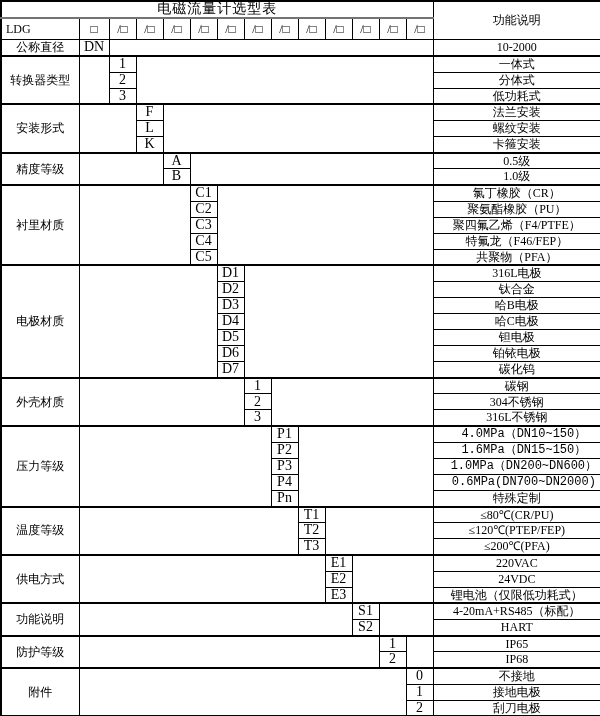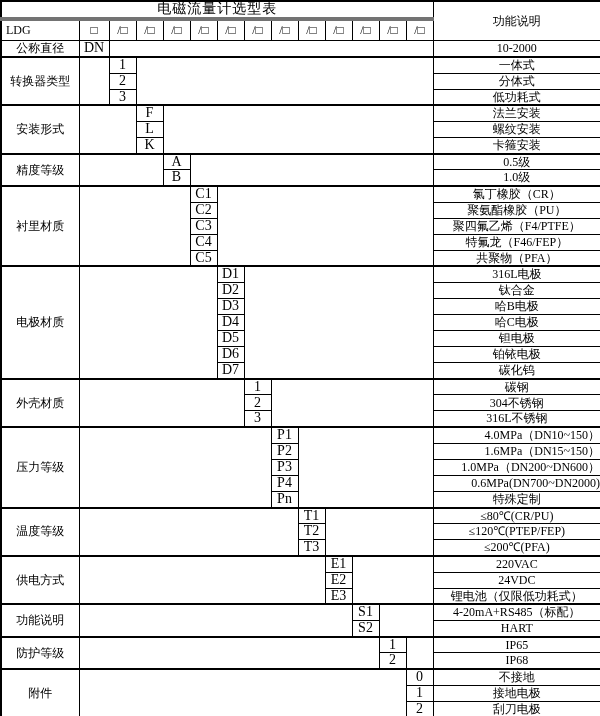--- a/index.html
+++ b/index.html
@@ -21,39 +21,39 @@
     vertical-align: middle;
     overflow: hidden;
     white-space: nowrap;
     line-height: 1.05;
   }
   td.bordered { border: 1px solid #000; }
   td.bt2 { border-top: 2px solid #000; }
 
   td.title-cell {
     font-size: 14px;
-    border-bottom: 4px solid #737373;
+    border-bottom: 2px solid #737373;
     letter-spacing: 1px;
   }
   td.func-header {
     font-size: 12px;
     border-left: 1px solid #000;
     border-bottom: 1px solid #000;
   }
   td.model-prefix {
     text-align: left;
     padding-left: 4px;
     border: 1px solid #000;
   }
   td.slot {
     border: 1px solid #000;
     font-size: 12px;
   }
   td.code-cell { font-size: 14px; }
-  td.desc-left { text-align: right; padding-left: 14px; }
+  td.desc-left { text-align: center; padding-left: 14px; font-family: Liberation Mono, monospace; }
 
   tr.r-title { height: 16px; }
   tr.r-ldg   { height: 22px; }
   tr.r-dn    { height: 16px; }
   tr.r-data  { height: 16px; }
 </style>
 </head>
 <body>
 
 <table class="sel-table">

